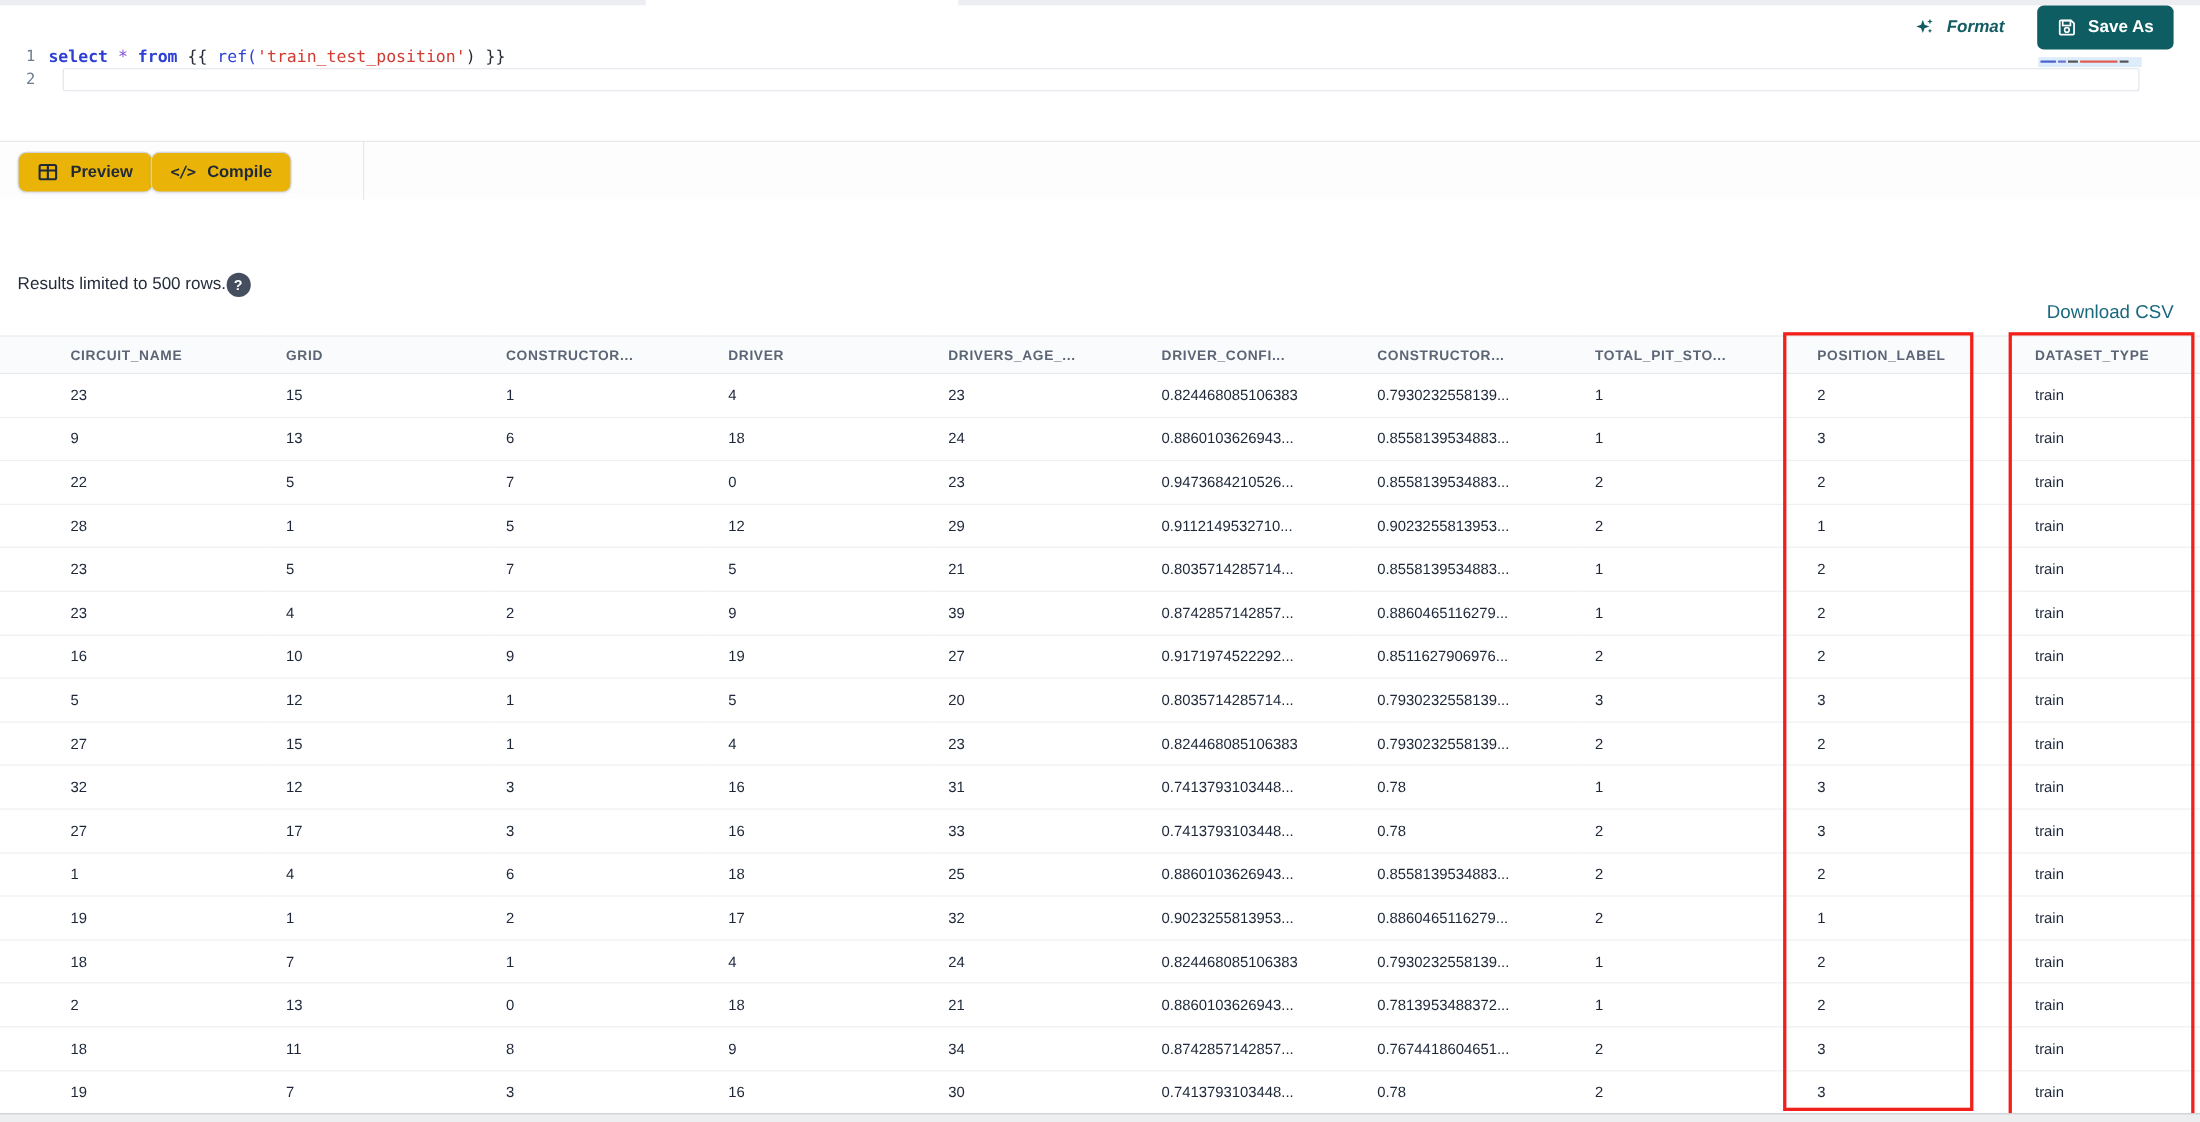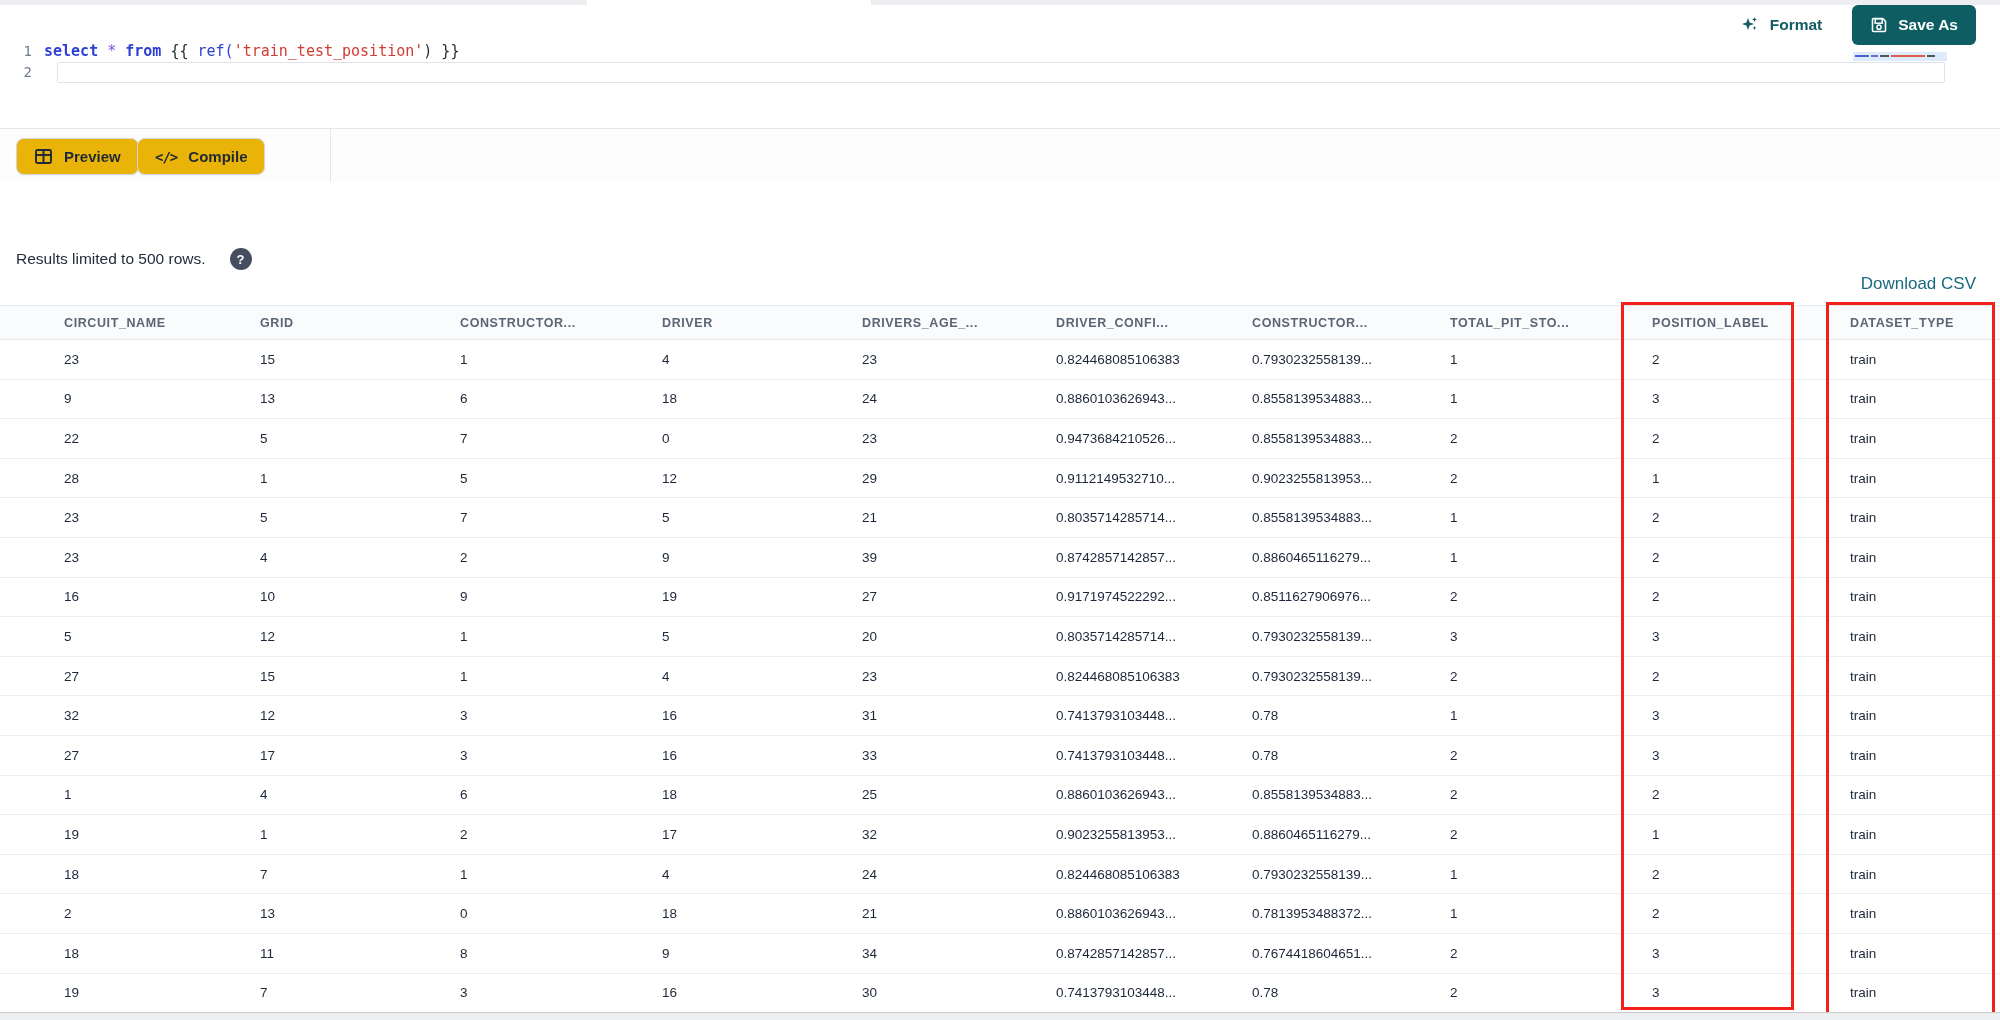--- a/index.html
+++ b/index.html
@@ -6,21 +6,21 @@
   html,body { width:2000px; height:1020px; background:#fff; font-family:"Liberation Sans", sans-serif; overflow:hidden; }
   .abs { position:absolute; }
 
   
   .top-strip { left:0; top:0; width:2000px; height:5px; background:#eceef2; }
   .top-strip .active-seg { position:absolute; left:587px; top:0; width:284px; height:5px; background:#ffffff; }
 
   
   .editor { left:0; top:5px; width:2000px; height:123px; background:#fff; }
   .editor-actions { position:absolute; right:24px; top:0; display:flex; align-items:center; gap:26px; }
-  .format-btn { display:flex; align-items:center; gap:10px; color:#135c63; font-size:15.5px; font-weight:600; cursor:pointer; padding:8px 4px; }
+  .format-btn { display:flex; align-items:center; gap:10px; color:#135c63; font-size:15.5px; font-weight:600; cursor:pointer; padding:8px 4px;font-style:italic; }
   .save-btn { display:flex; gap:10px; background:#0d5d63; color:#fff; font-size:15.5px; font-weight:600; border:none; border-radius:6px; padding:11px 18px; cursor:pointer; }
   .code-row { position:absolute; left:0; display:flex; height:20px; align-items:center; }
   .gutter { width:44px; text-align:right; padding-right:12px; font-family:"DejaVu Sans Mono", monospace; font-size:14px; color:#6f7d92; }
   .code-text { font-family:"DejaVu Sans Mono", monospace; font-size:15px; white-space:pre; }
   .tok-kw { color:#2e40d4; font-weight:bold; }
   .tok-op { color:#8250df; }
   .tok-br { color:#272d36; }
   .tok-fn { color:#2e40d4; }
   .tok-str { color:#d23b31; }
   .tok-pl { color:#272d36; }
@@ -32,21 +32,21 @@
   .toolbar { left:0; top:128px; width:2000px; height:53px; border-top:1px solid #e3e6ea; background:#fdfdfe; }
   .tool-btn { position:absolute; top:9px; height:37px; display:inline-flex; align-items:center; gap:11px; background:#eab308; border:1px solid #d2d7dd; border-radius:8px; padding:0 17px; font-size:15px; font-weight:600; color:#1f2937; cursor:pointer; box-shadow:0 1px 2px rgba(16,24,40,.06); }
   .tool-btn .code-glyph { font-family:"DejaVu Sans Mono", monospace; font-weight:bold; font-size:14px; color:#1f2937; letter-spacing:-1px; }
   .v-divider { position:absolute; left:330px; top:0; width:1px; height:53px; background:#e3e6ea; }
   .tabs { position:absolute; left:349px; top:0; height:53px; display:flex; }
   .tab { height:53px; display:flex; align-items:center; padding:0 24px; font-size:15.5px; color:#1e2a3a; cursor:pointer; position:relative; }
   .tab.active::after { content:""; position:absolute; left:0; right:0; bottom:0; height:3px; background:#a7adb8; }
 
   
   .status-row { left:0; top:248px; width:2000px; height:36px; }
-  .limit-wrap { position:absolute; left:16px; top:0; display:flex; align-items:center; gap:24px; font-size:15.5px; color:#252c39; }
+  .limit-wrap { position:absolute; left:16px; top:0; display:flex; align-items:center; gap:0; font-size:15.5px; color:#252c39; }
   .help-icon { width:22px; height:22px; border-radius:50%; background:#454e5f; color:#fff; font-size:13px; font-weight:bold; display:flex; align-items:center; justify-content:center; cursor:pointer; }
   .download-csv { position:absolute; right:24px; top:2px; color:#19697f; font-size:17px; cursor:pointer;margin-top:24px; }
 
   
   .results-table-wrap { left:0; top:305px; width:2000px; }
   table { width:2000px; border-collapse:collapse; table-layout:fixed; }
   thead th { height:34px; background:#fafbfc; border-top:1px solid #e6e8eb; border-bottom:1px solid #e6e8eb; text-align:left; font-size:12.5px; font-weight:bold; letter-spacing:.6px; color:#5b6575; padding-left:16px; white-space:nowrap; overflow:hidden; }
   tbody td { height:39.6px; border-bottom:1px solid #edeef1; font-size:13.5px; color:#1d2738; padding-left:16px; white-space:nowrap; overflow:hidden; }
   thead th:first-child, tbody td:first-child { padding-left:64px; }
 

